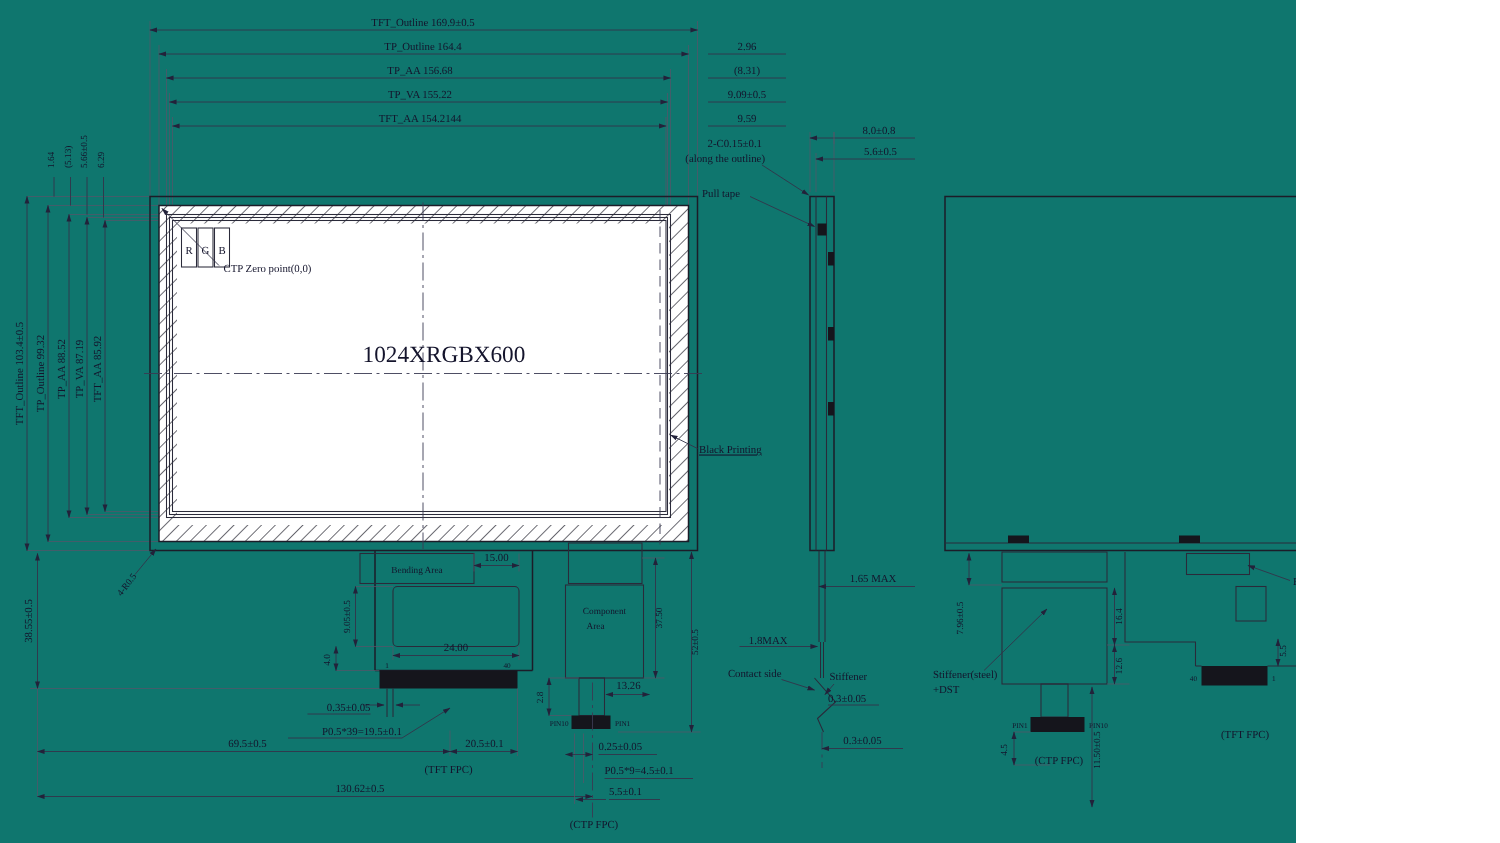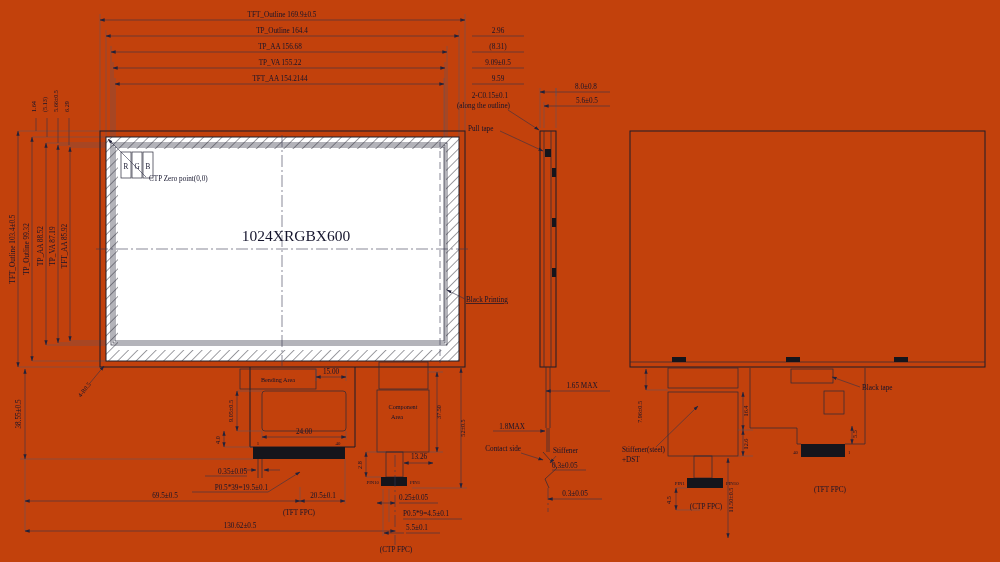--- a/index.html
+++ b/index.html
@@ -1,16 +1,16 @@
 <!DOCTYPE html>
 <html><head>
 <meta charset="utf-8">
 <style>
   html,body{margin:0;padding:0;background:#ffffff;}
-  .sheet{width:1000px;height:562px;background:#c2410c;position:relative;overflow:hidden;
+  .sheet{width:864px;height:562px;background:#0f766e;position:relative;overflow:hidden;
          font-family:"Liberation Serif","DejaVu Serif",serif;}
   svg{position:absolute;top:0;left:0;}
   svg text{font-family:"Liberation Serif","DejaVu Serif",serif;fill:#14142c;}
   .dt{font-size:7.2px;}
   .dts{font-size:6.2px;}
   .pin{font-size:4.8px;}
   .big{font-size:15.5px;}
   .lbl{font-size:7.2px;}
   .dln{stroke:#33334a;stroke-width:0.6;fill:none;}
   .ext{stroke:#55556a;stroke-width:0.5;fill:none;}

